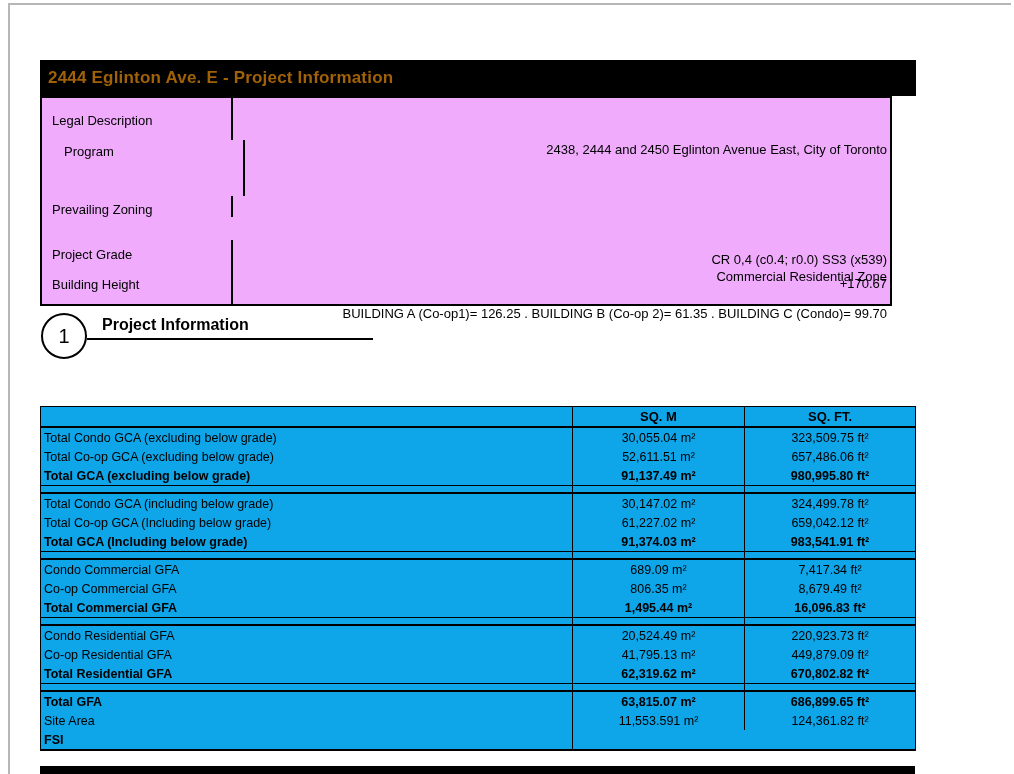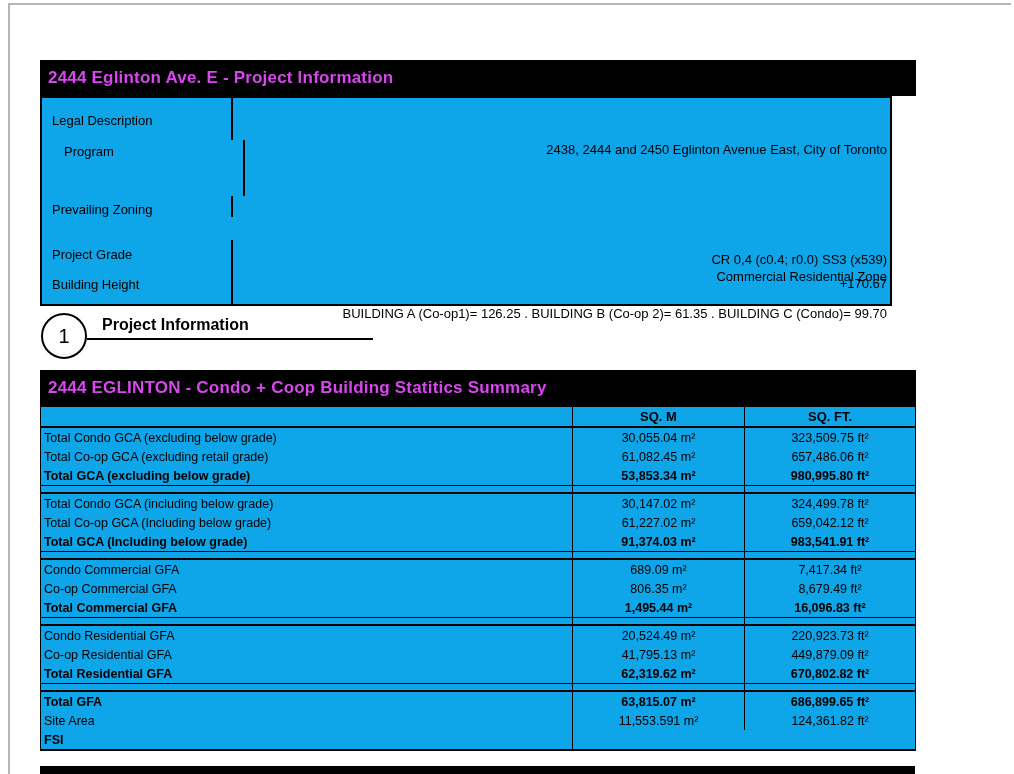--- a/index.html
+++ b/index.html
@@ -8,30 +8,30 @@
     font-family:"Liberation Sans", sans-serif; color:#000;
   }
   .sheet { position:absolute; inset:0; }
   .page-border {
     position:absolute; left:8px; top:3px; width:1003px; height:771px;
     border-top:2px solid #b7b7b7; border-left:2px solid #b7b7b7; box-sizing:border-box;
   }
   
   .bar {
     position:absolute; left:40px; width:876px; height:36px; background:#000;
-    color:#d946ef; font-weight:bold; font-size:17px; display:flex; align-items:center;
+    color:#a16207; font-weight:bold; font-size:17px; display:flex; align-items:center;
     padding-left:8px; box-sizing:border-box; letter-spacing:0.2px;
   }
   .bar1 { top:60px; }
   .bar2 { top:370px; }
 
   
   .pi-table {
     position:absolute; left:40px; top:96px; width:852px; height:210px;
-    border:2px solid #000; box-sizing:border-box; background:#0ea5e9;
+    border:2px solid #000; box-sizing:border-box; background:#f0abfc;
   }
   .pi-row { display:flex; box-sizing:border-box; }
   .pi-label {
     width:191px; border-right:2px solid #000; box-sizing:border-box;
     padding-left:10px; font-size:13px; flex-shrink:0;
   }
   .pi-value { flex:1; text-align:right; padding-right:3px; font-size:13px;margin-top:28px; }
   .pi-line { line-height:17px; }
   .pi-row-0 { height:42px; } .pi-row-0 .pi-label, .pi-row-0 .pi-value { padding-top:15px; }
   .pi-row-1 { height:56px;padding-left:12px; } .pi-row-1 .pi-label, .pi-row-1 .pi-value { padding-top:4px; }
@@ -110,43 +110,40 @@
         </div>
       </div>
     </div>
 
   <div class="callout">
     <span>1</span>
   </div>
   <div class="callout-title">Project Information</div>
   <div class="callout-line"></div>
 
-  <div class="bar bar2">
-    <span>2444 EGLINTON - Condo + Coop Building Statitics Summary</span>
-  </div>
 
   <div class="stats-table">
       <div class="srow shead">
         <div class="scell slabel"></div>
         <div class="scell sval">SQ. M</div>
         <div class="scell sval">SQ. FT.</div>
       </div>
       <div class="srow sdata">
         <div class="scell slabel">Total Condo GCA (excluding below grade)</div>
         <div class="scell sval">30,055.04 m²</div>
         <div class="scell sval">323,509.75 ft²</div>
       </div>
       <div class="srow sdata">
-        <div class="scell slabel">Total Co-op GCA (excluding retail grade)</div>
-        <div class="scell sval">61,082.45 m²</div>
+        <div class="scell slabel">Total Co-op GCA (excluding below grade)</div>
+        <div class="scell sval">52,611.51 m²</div>
         <div class="scell sval">657,486.06 ft²</div>
       </div>
       <div class="srow sdata bold">
         <div class="scell slabel">Total GCA (excluding below grade)</div>
-        <div class="scell sval">53,853.34 m²</div>
+        <div class="scell sval">91,137.49 m²</div>
         <div class="scell sval">980,995.80 ft²</div>
       </div>
       <div class="srow sspacer">
         <div class="scell"></div>
         <div class="scell"></div>
         <div class="scell"></div>
       </div>
       <div class="srow sdata">
         <div class="scell slabel">Total Condo GCA (including below grade)</div>
         <div class="scell sval">30,147.02 m²</div>

